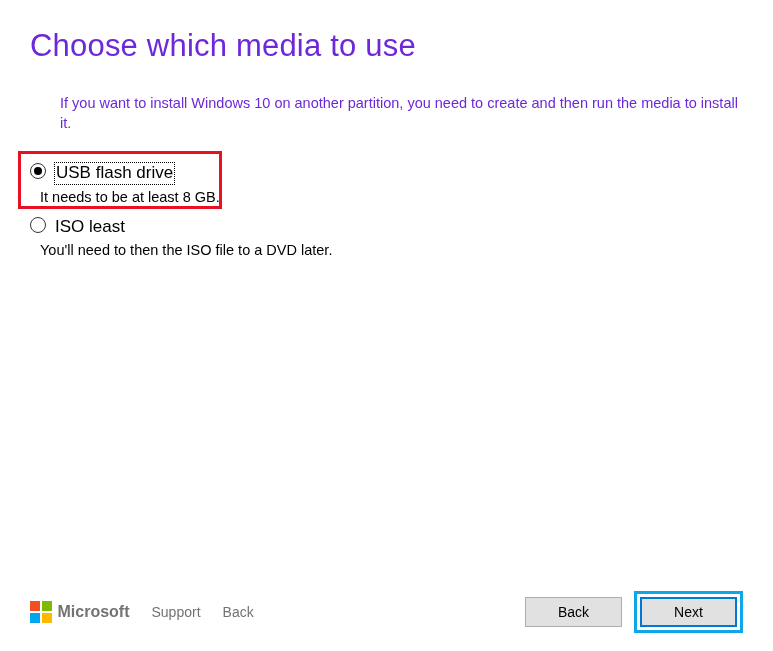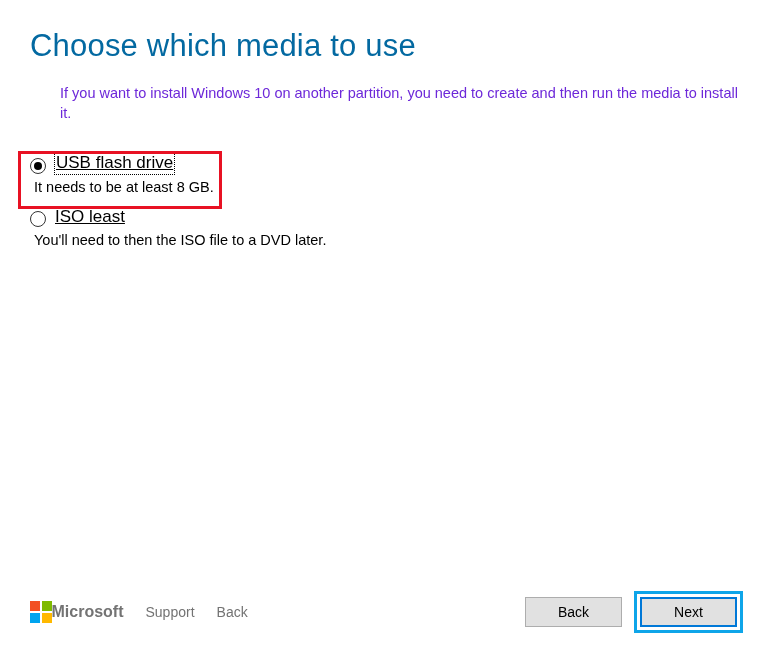--- a/index.html
+++ b/index.html
@@ -8,41 +8,40 @@
       background: #ffffff;
       width: 773px;
       height: 651px;
       position: relative;
       overflow: hidden;
     }
     .content {
       padding: 28px 30px 0 30px;
     }
     .title {
-      color: #0369a1;
+      color: #6d28d9;
       font-weight: 300;
       font-size: 31px;
-      margin-bottom: 20px;
+      margin-bottom: 30px;
       letter-spacing: 0.2px;
     }
     .description {
       color: #6d28d9;
       font-size: 14.5px;
       line-height: 1.35;
       margin-bottom: 30px;
       margin-left: 30px;
     }
     .options { }
     .option {
       margin-bottom: 12px;
     }
     .option-row {
       display: flex;
-      align-items: flex-end;
-      text-decoration: underline;
+      align-items: flex-start;
     }
     .radio-outer {
       width: 16px;
       height: 16px;
       border: 1px solid #333;
       border-radius: 50%;
       display: flex;
       align-items: center;
       justify-content: center;
       margin-right: 9px;
@@ -64,21 +63,21 @@
     }
     .option-label.focused {
       outline: 1px dotted #000;
       outline-offset: 0px;
       padding: 0 1px;
     }
     .option-sub {
       font-size: 14.5px;
       color: #000;
       margin-top: 5px;
-      margin-left: 4px;
+      margin-left: 10px;
     }
     .highlight-box-1 {
       position: absolute;
       border: 3px solid #e81123;
       left: 18px;
       top: 151px;
       width: 204px;
       height: 58px;
       pointer-events: none;
     }
@@ -93,21 +92,21 @@
       justify-content: space-between;
     }
     .footer-left {
       display: flex;
       align-items: center;
       gap: 22px;
     }
     .ms-logo {
       display: flex;
       align-items: center;
-      gap: 0;
+      gap: 6px;
     }
     .logo-grid {
       display: grid;
       grid-template-columns: 10px 10px;
       grid-template-rows: 10px 10px;
       gap: 1.5px;
     }
     .sq { width: 10px; height: 10px; }
     .sq.r { background: #f25022; }
     .sq.g { background: #7fba00; }

